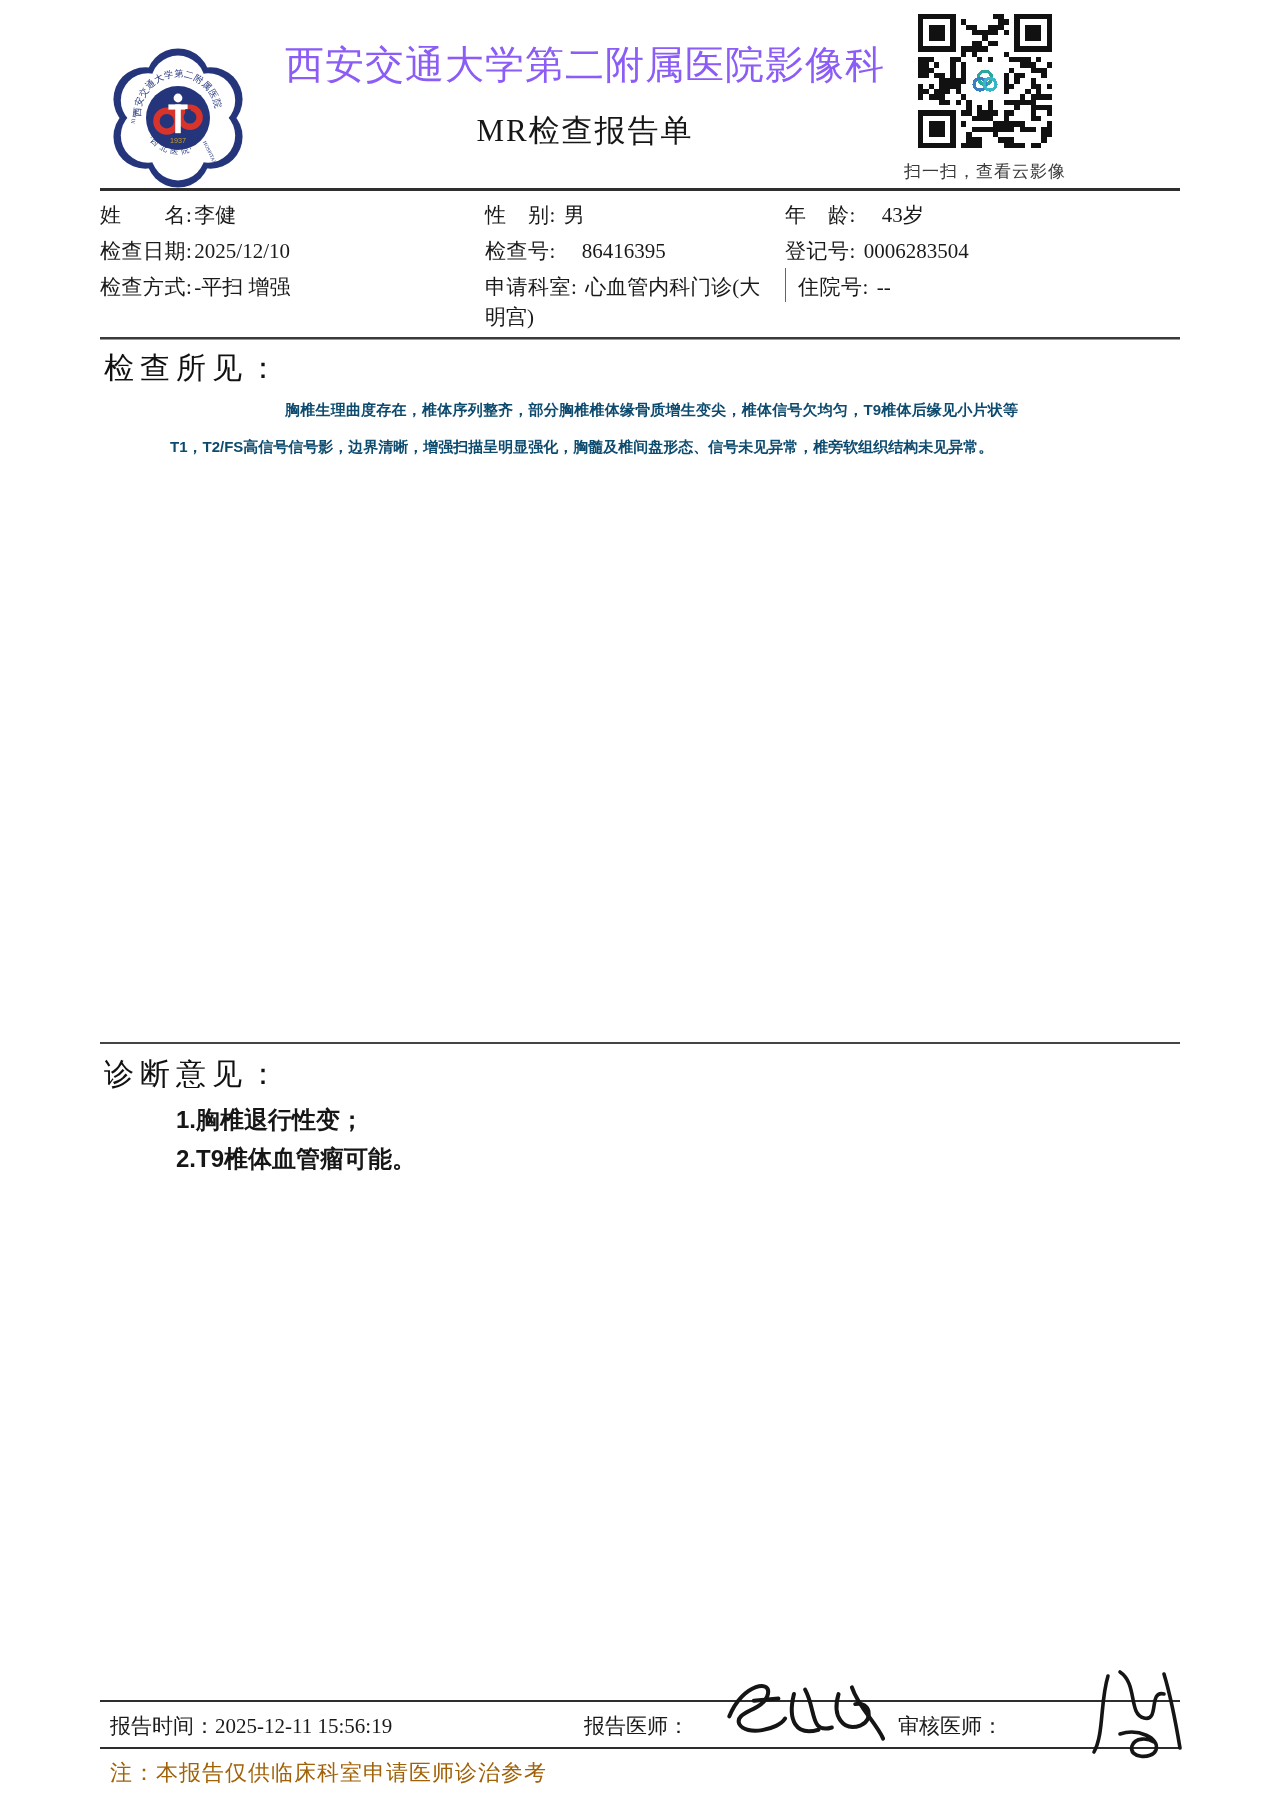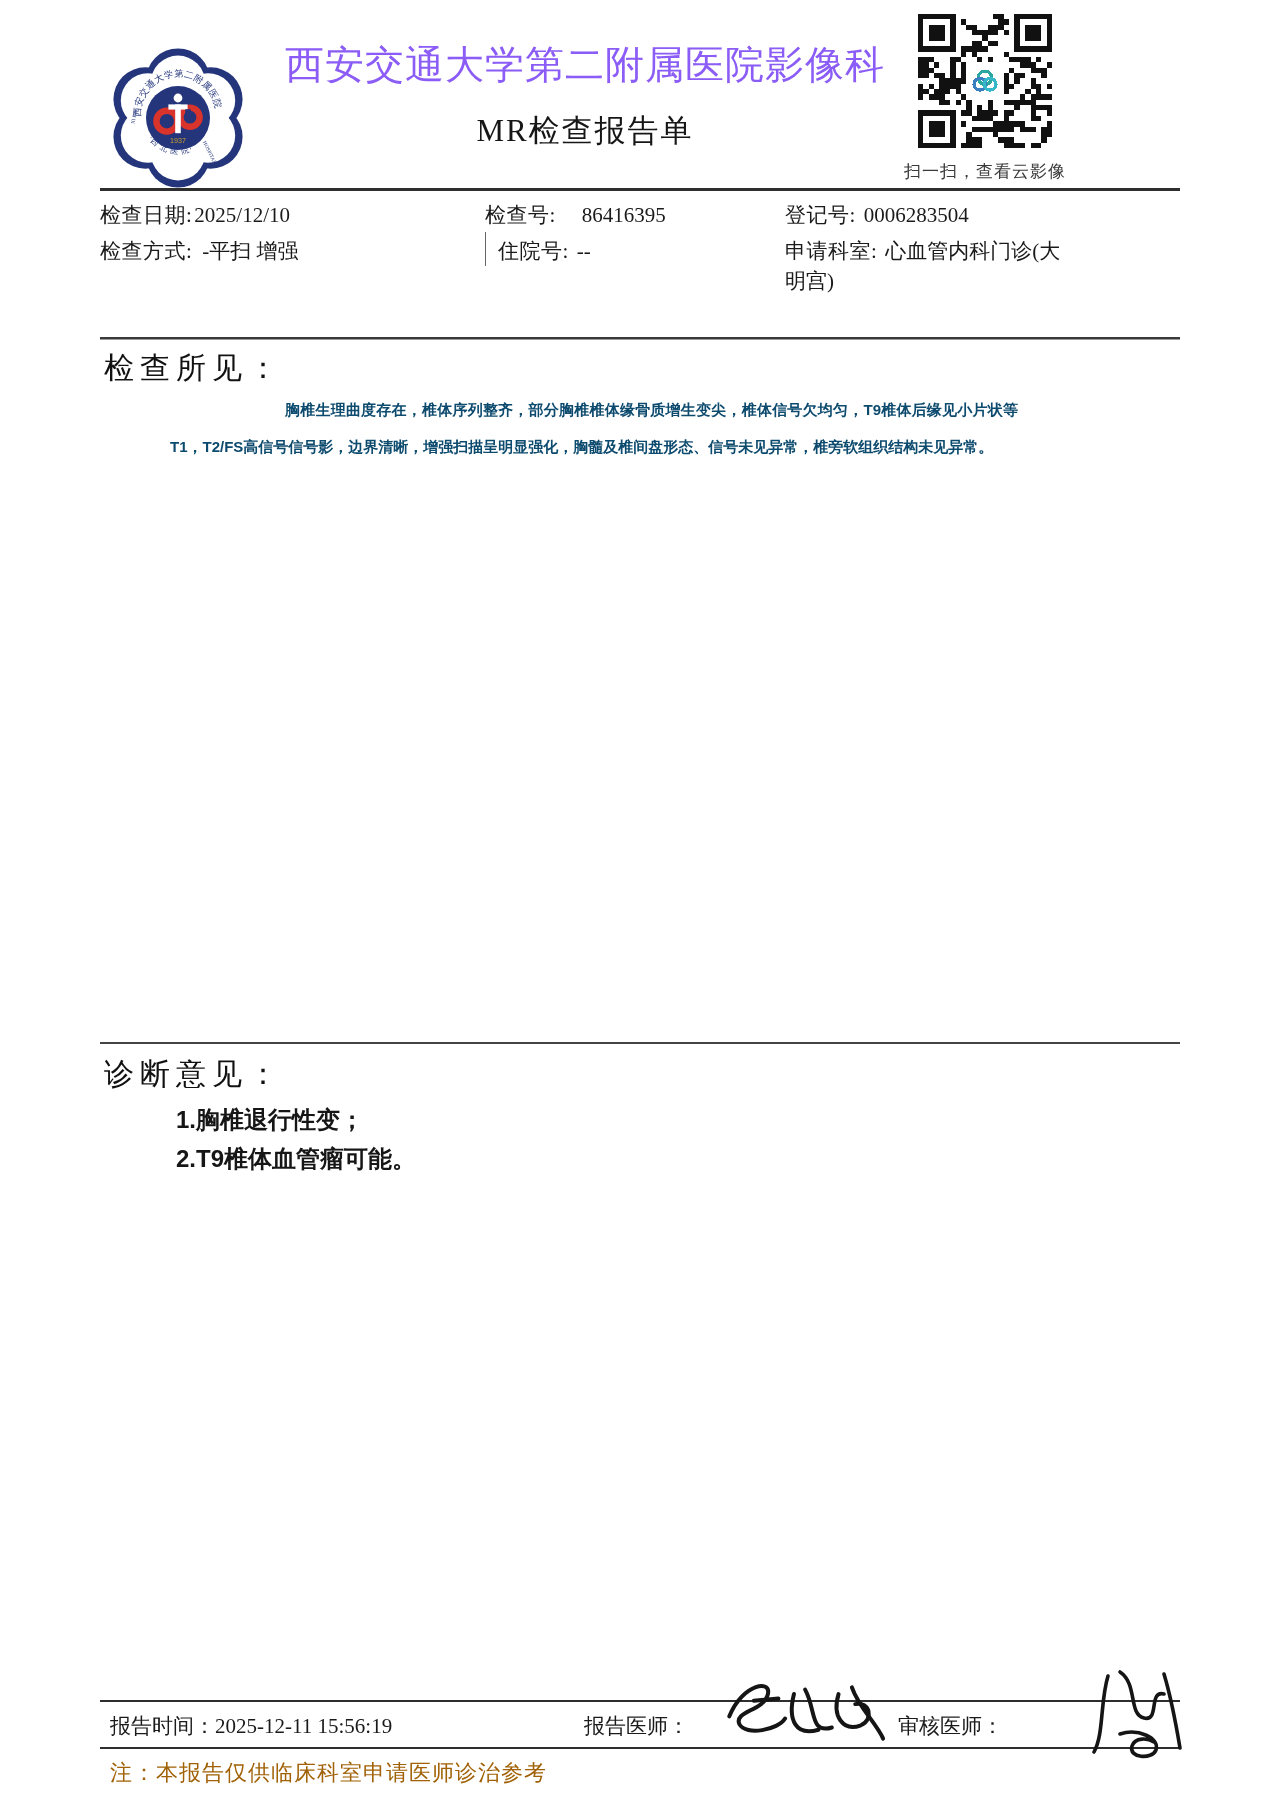--- a/index.html
+++ b/index.html
@@ -323,38 +323,49 @@
 
 <div class="rule rule-top"></div>
 <div class="rule rule-mid"></div>
 <div class="rule rule-diag"></div>
 <div class="rule rule-foot1"></div>
 <div class="rule rule-foot2"></div>
 
 <div class="info">
   <div class="info-row">
     <div class="cell">
-      <span class="label">检查日期:</span><span class="value" style="margin-left:2px">2025/12/10</span>
+      <span class="label">姓　　名:</span><span class="value" style="margin-left:2px">李健</span>
+    </div>
+    <div class="cell">
+      <span class="label">性　别:</span><span class="value">男</span>
     </div>
     <div class="cell wide-gap">
-      <span class="label">检查号:</span><span class="value">86416395</span>
-    </div>
-    <div class="cell">
-      <span class="label">登记号:</span><span class="value">0006283504</span>
+      <span class="label">年　龄:</span><span class="value">43岁</span>
     </div>
   </div>
   <div class="info-row">
     <div class="cell">
-      <span class="label">检查方式:</span><span class="value" style="margin-left:10px">-平扫 增强</span>
+      <span class="label">检查日期:</span><span class="value" style="margin-left:2px">2025/12/10</span>
+    </div>
+    <div class="cell wide-gap">
+      <span class="label">检查号:</span><span class="value">86416395</span>
+    </div>
+    <div class="cell">
+      <span class="label">登记号:</span><span class="value">0006283504</span>
+    </div>
+  </div>
+  <div class="info-row">
+    <div class="cell">
+      <span class="label">检查方式:</span><span class="value" style="margin-left:2px">-平扫 增强</span>
+    </div>
+    <div class="cell" style="width:290px">
+      <span class="label">申请科室:</span><span class="value">心血管内科门诊(大明宫)</span>
     </div>
     <div class="cell vline">
       <span class="label">住院号:</span><span class="value">--</span>
-    </div>
-    <div class="cell" style="width:290px">
-      <span class="label">申请科室:</span><span class="value">心血管内科门诊(大明宫)</span>
     </div>
   </div>
 </div>
 
 <div class="section-heading findings-heading">检查所见：</div>
 <div class="findings-text">胸椎生理曲度存在，椎体序列整齐，部分胸椎椎体缘骨质增生变尖，椎体信号欠均匀，T9椎体后缘见小片状等T1，T2/FS高信号信号影，边界清晰，增强扫描呈明显强化，胸髓及椎间盘形态、信号未见异常，椎旁软组织结构未见异常。</div>
 
 <div class="section-heading diagnosis-heading">诊断意见：</div>
 <div class="diagnosis-list">
   <div>1.胸椎退行性变；</div>

